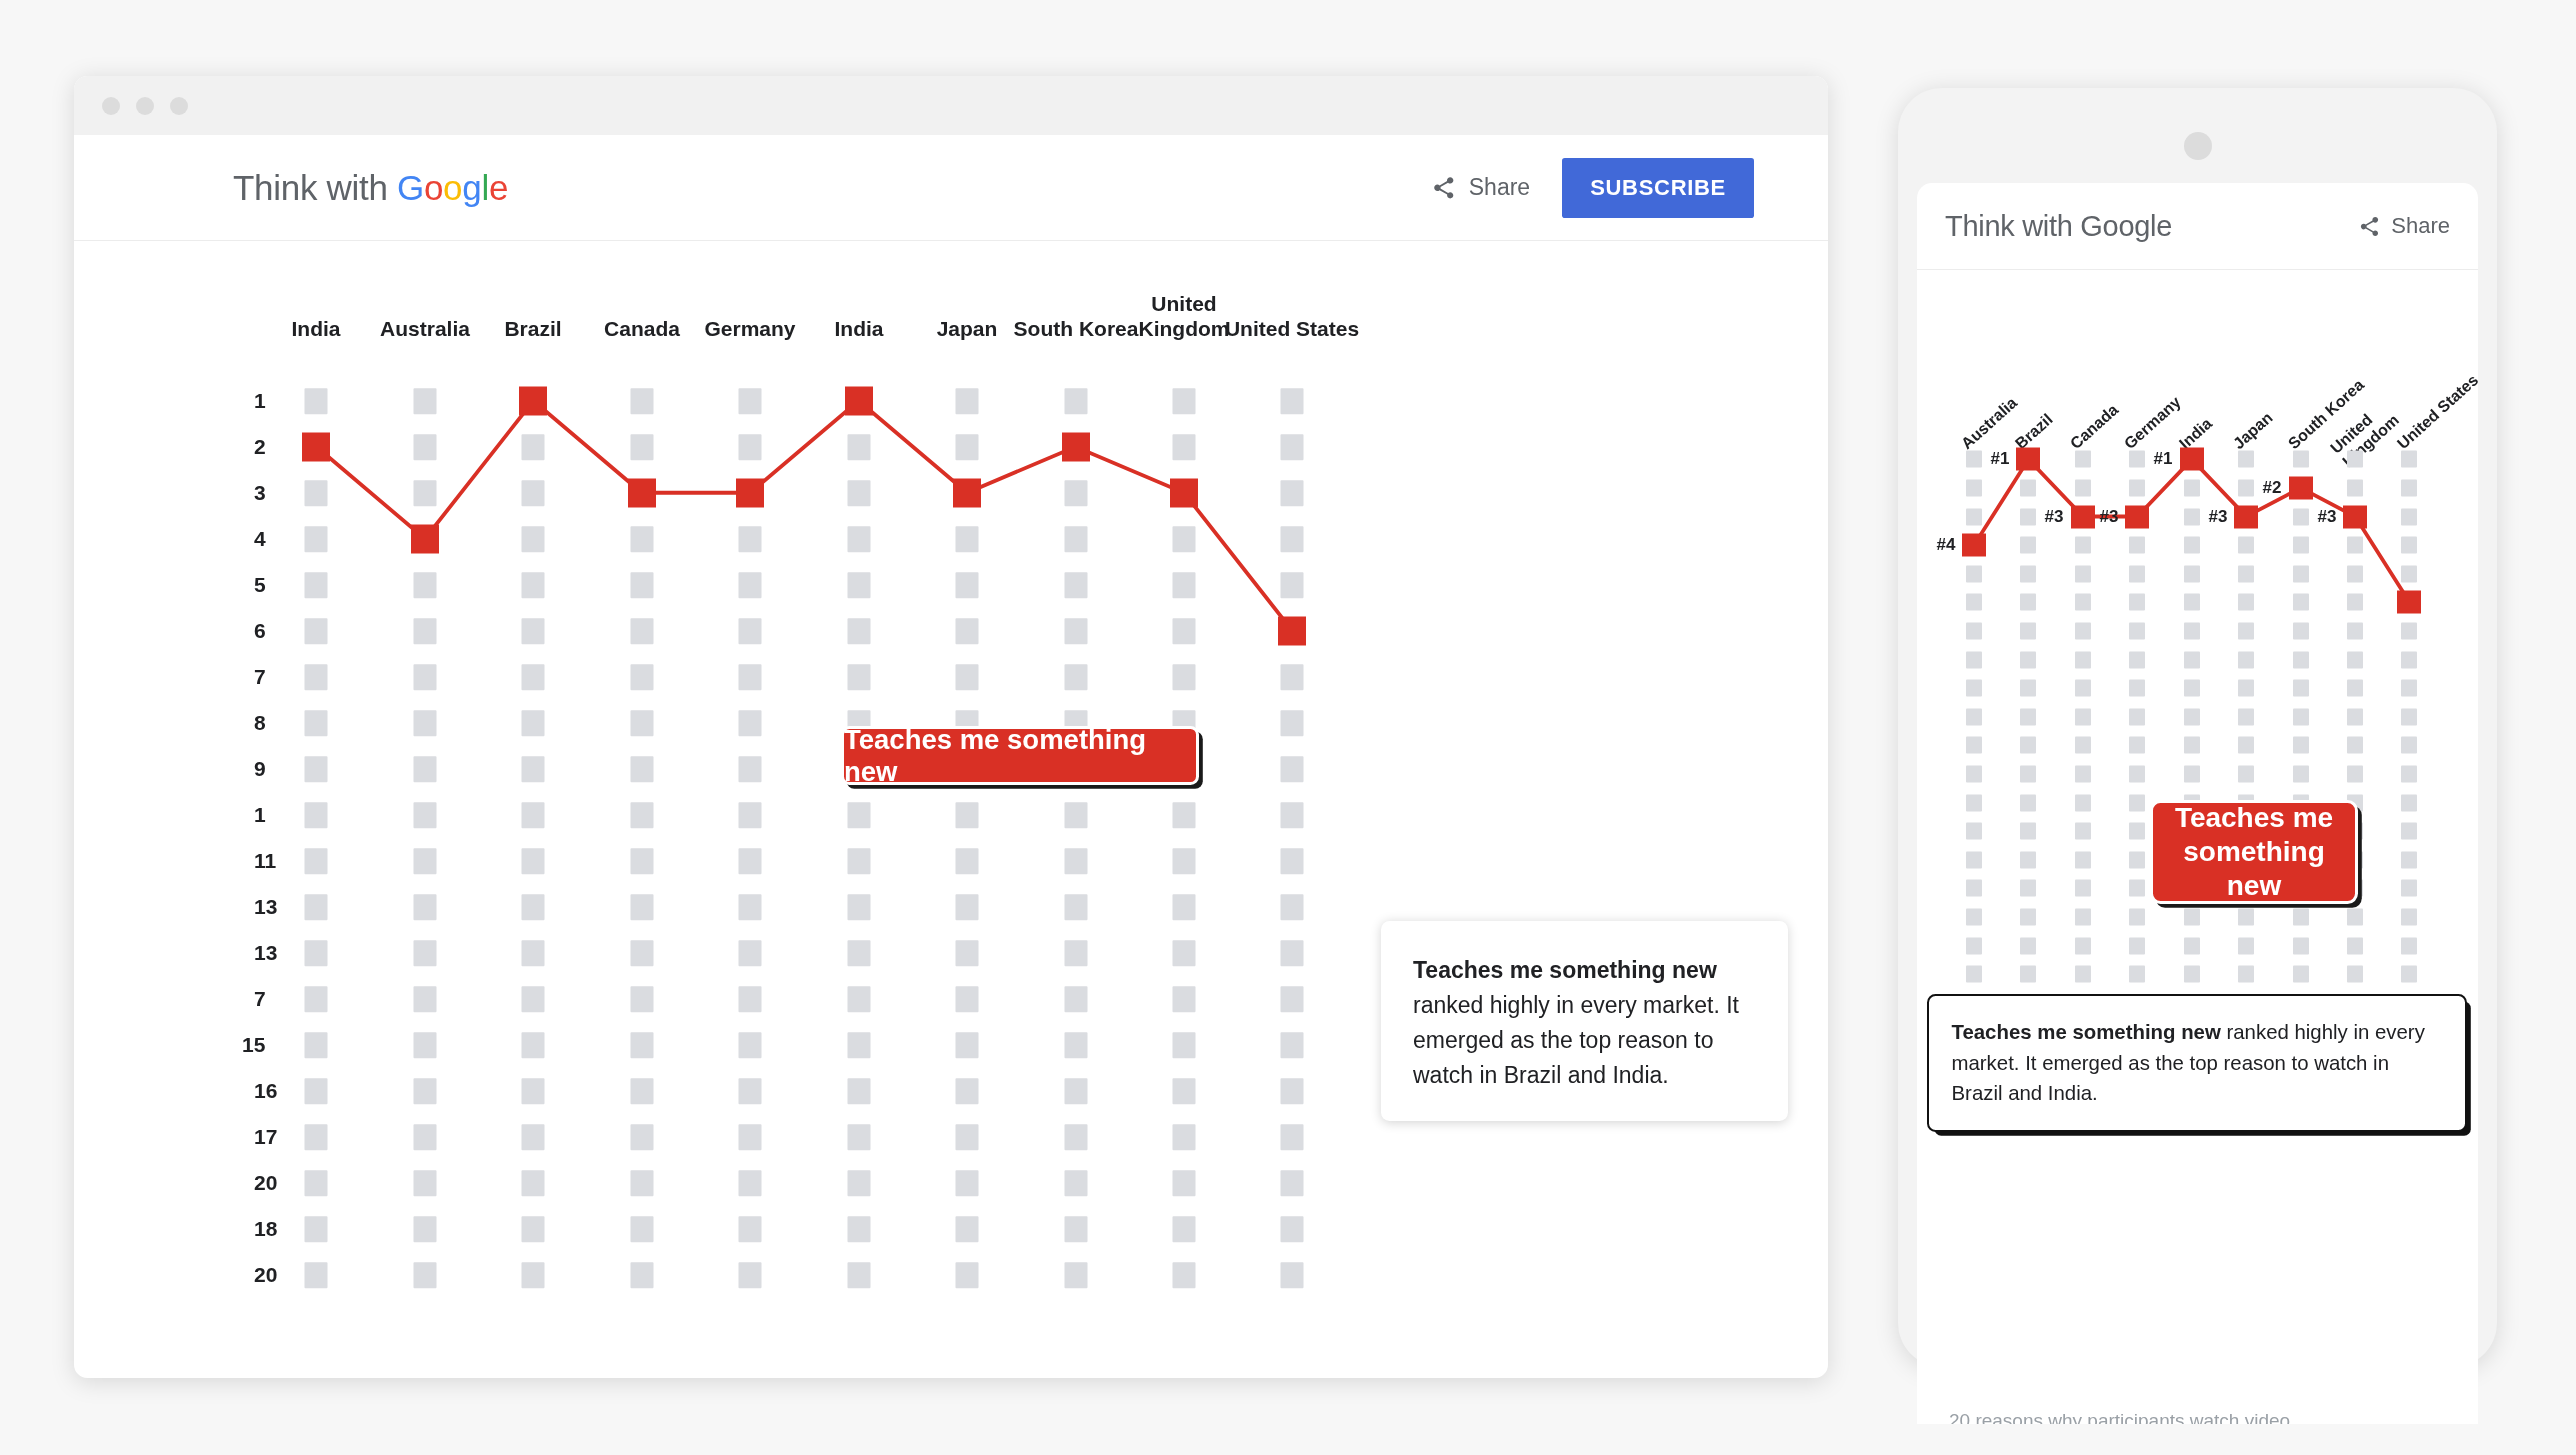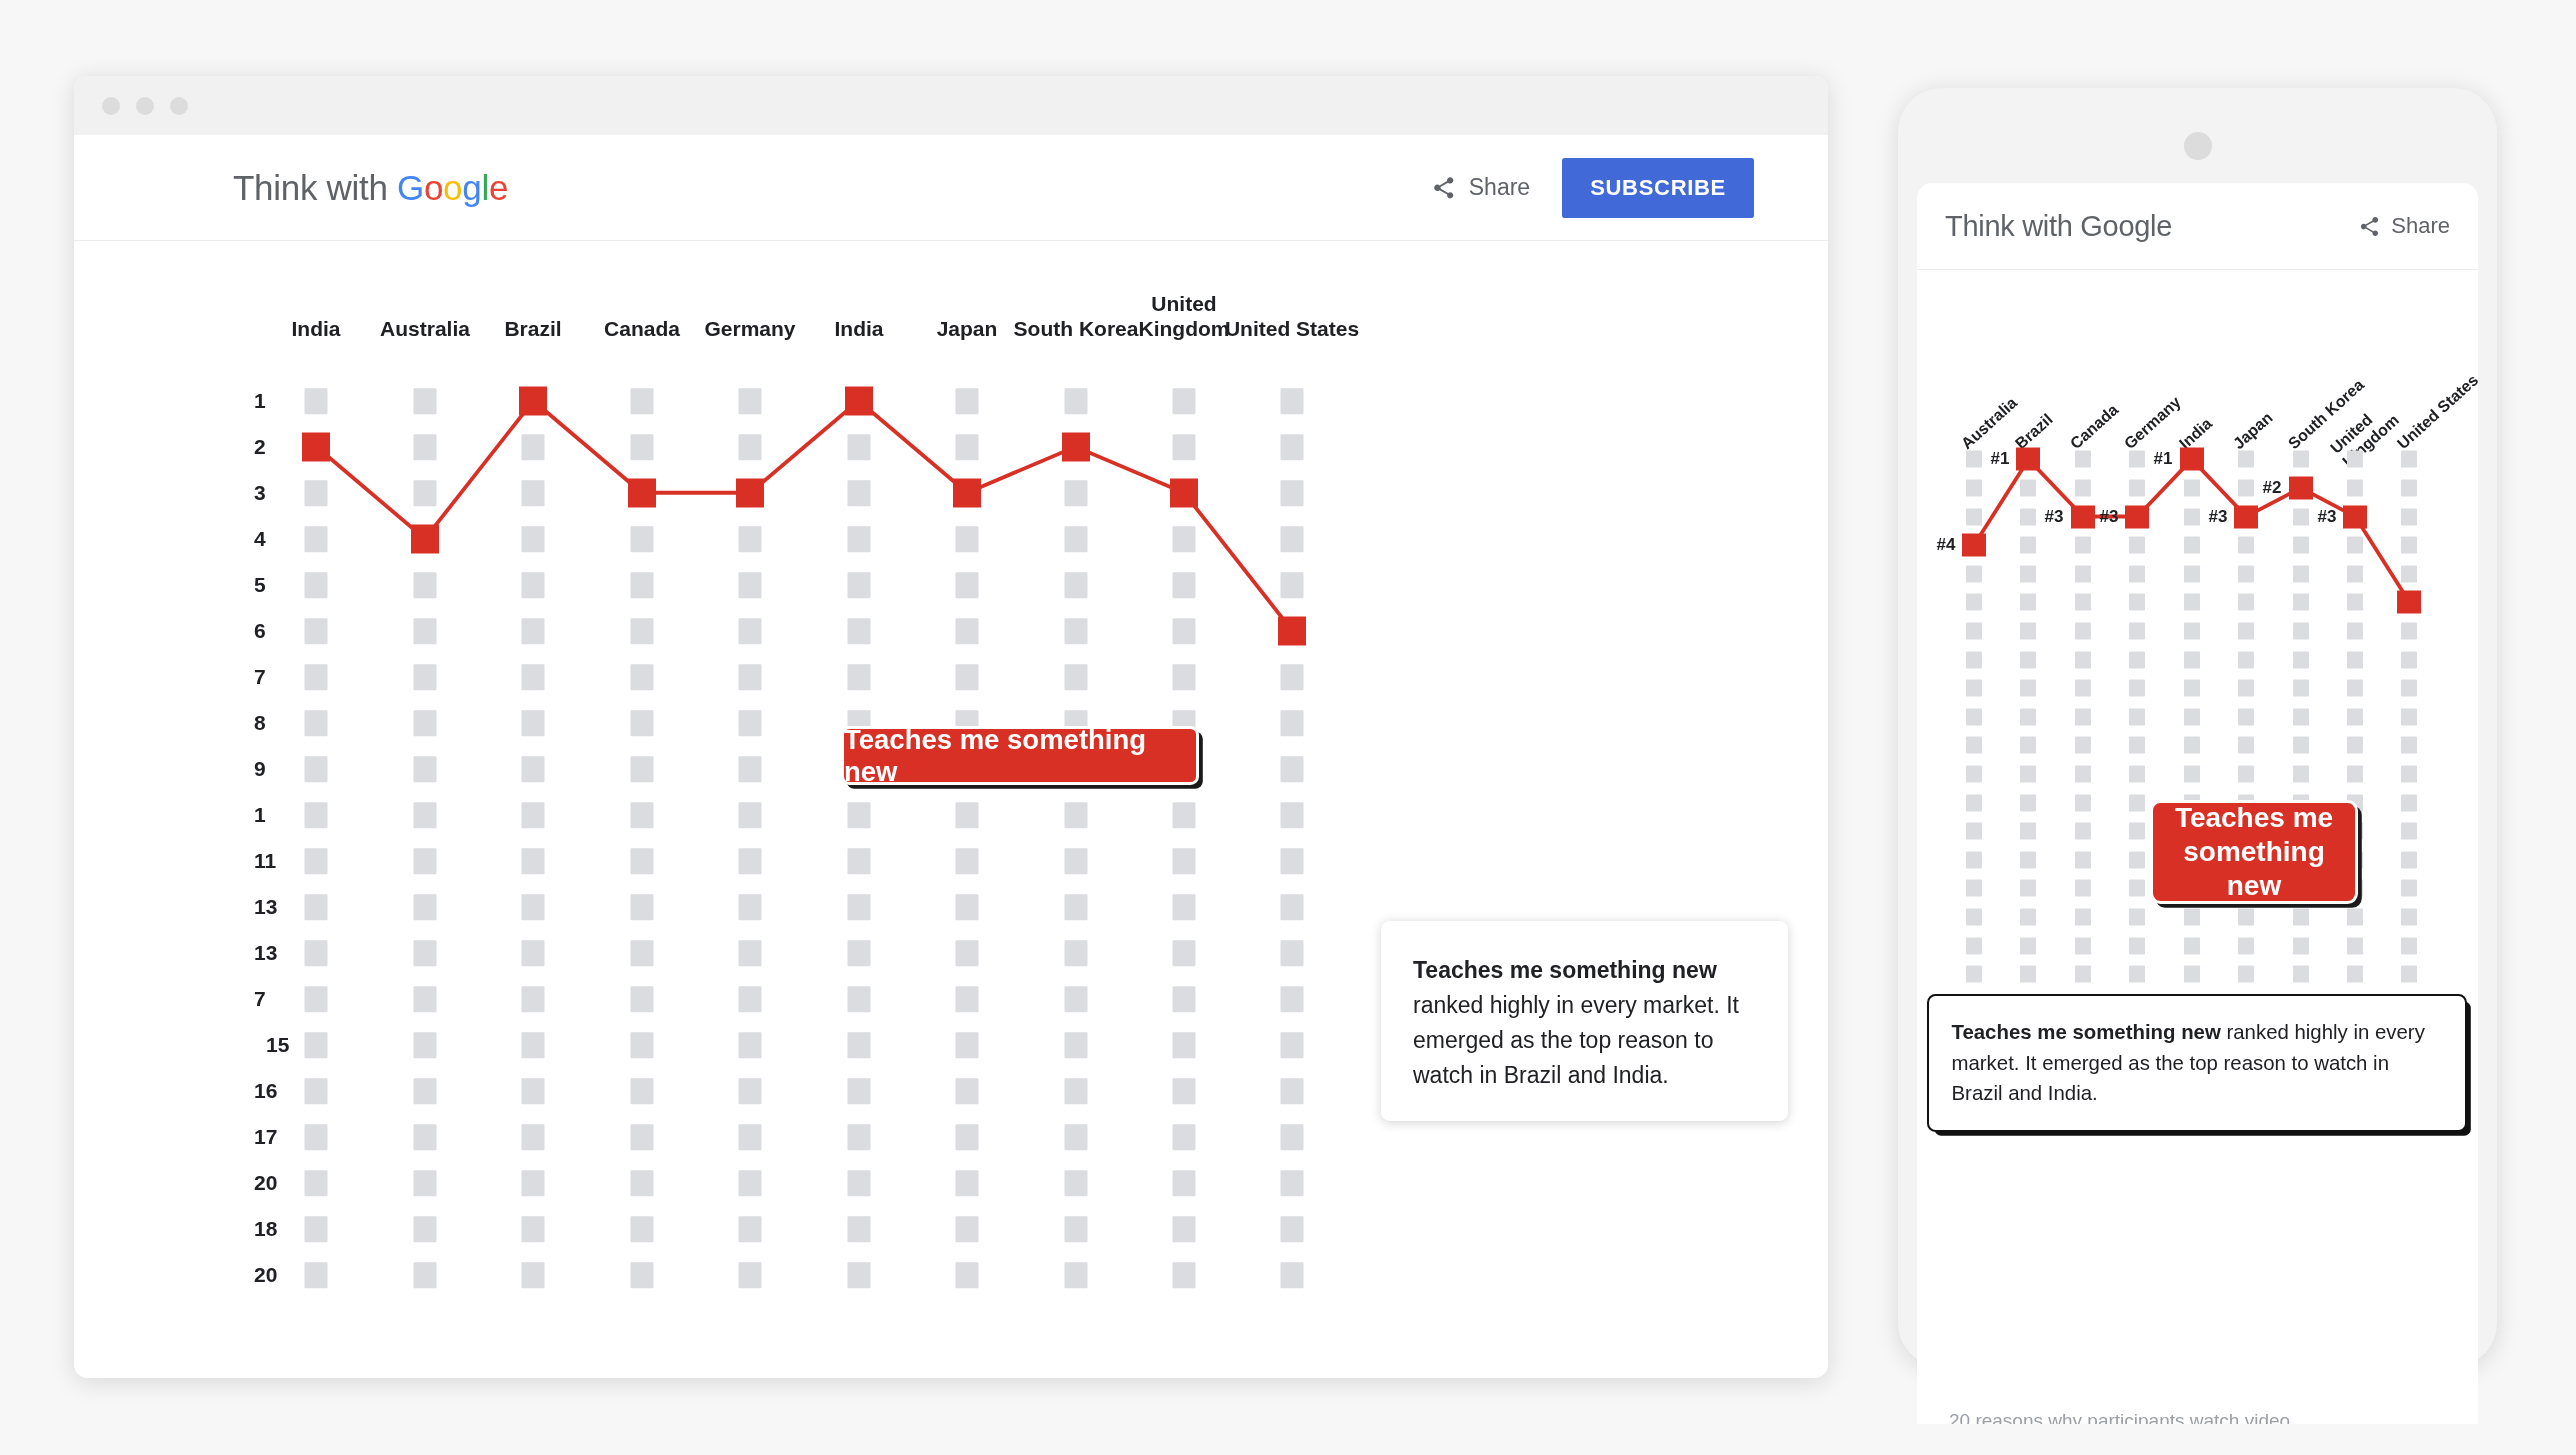--- a/index.html
+++ b/index.html
@@ -346,21 +346,21 @@
         <div class="cell" style="left: 242px; top: 657px;"></div>
         <div class="cell" style="left: 351px; top: 657px;"></div>
         <div class="cell" style="left: 459px; top: 657px;"></div>
         <div class="cell" style="left: 568px; top: 657px;"></div>
         <div class="cell" style="left: 676px; top: 657px;"></div>
         <div class="cell" style="left: 785px; top: 657px;"></div>
         <div class="cell" style="left: 893px; top: 657px;"></div>
         <div class="cell" style="left: 1002px; top: 657px;"></div>
         <div class="cell" style="left: 1110px; top: 657px;"></div>
         <div class="cell" style="left: 1218px; top: 657px;"></div>
-        <div class="row-label" style="top: 703px; left: 192px; right: auto; margin-right: 0px;">15</div>
+        <div class="row-label" style="top: 703px; left: 168px; right: auto; margin-right: 0px;">15</div>
         <div class="cell" style="left: 242px; top: 703px;"></div>
         <div class="cell" style="left: 351px; top: 703px;"></div>
         <div class="cell" style="left: 459px; top: 703px;"></div>
         <div class="cell" style="left: 568px; top: 703px;"></div>
         <div class="cell" style="left: 676px; top: 703px;"></div>
         <div class="cell" style="left: 785px; top: 703px;"></div>
         <div class="cell" style="left: 893px; top: 703px;"></div>
         <div class="cell" style="left: 1002px; top: 703px;"></div>
         <div class="cell" style="left: 1110px; top: 703px;"></div>
         <div class="cell" style="left: 1218px; top: 703px;"></div>

